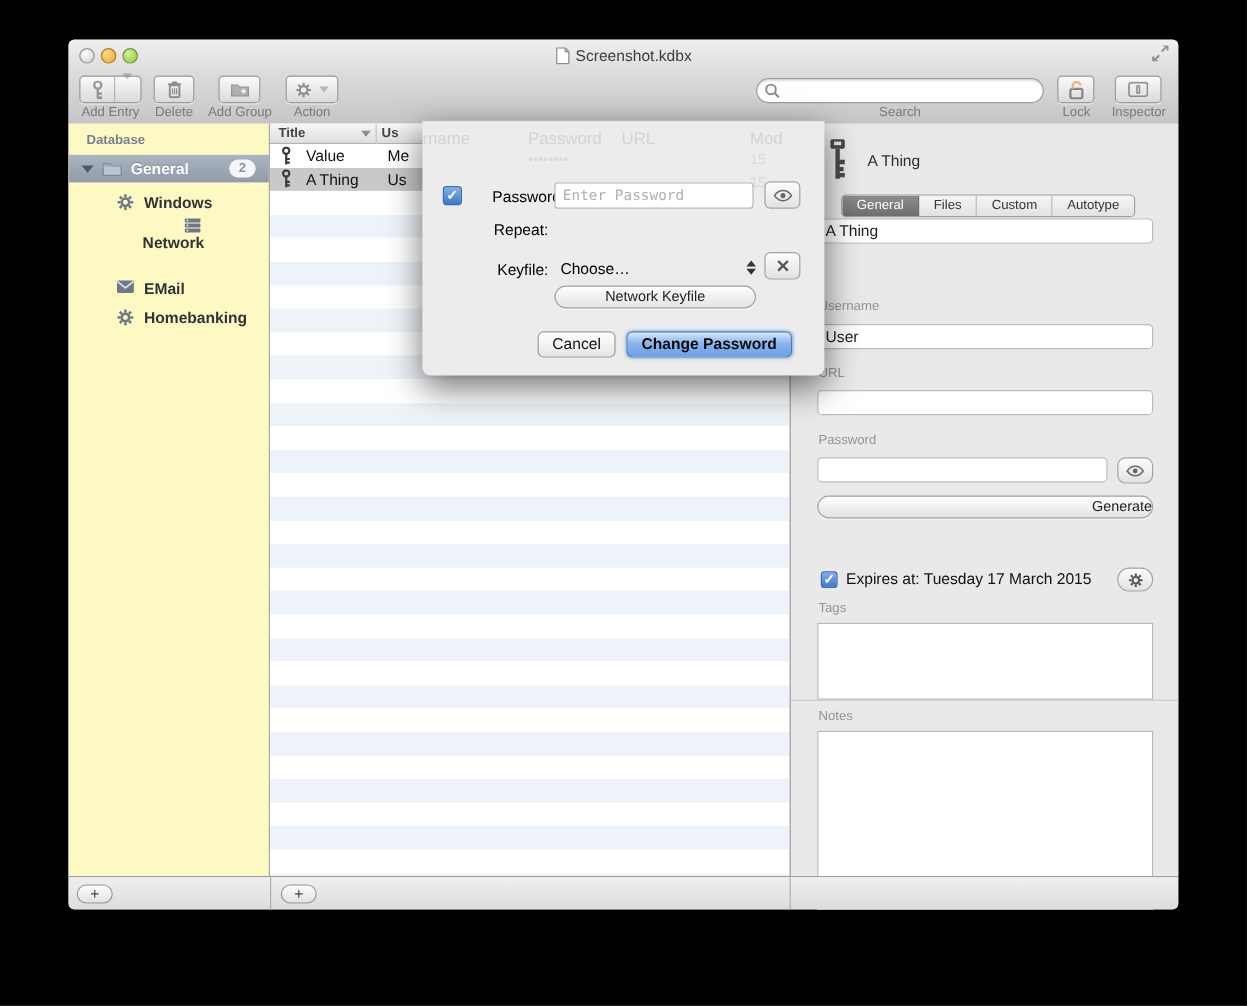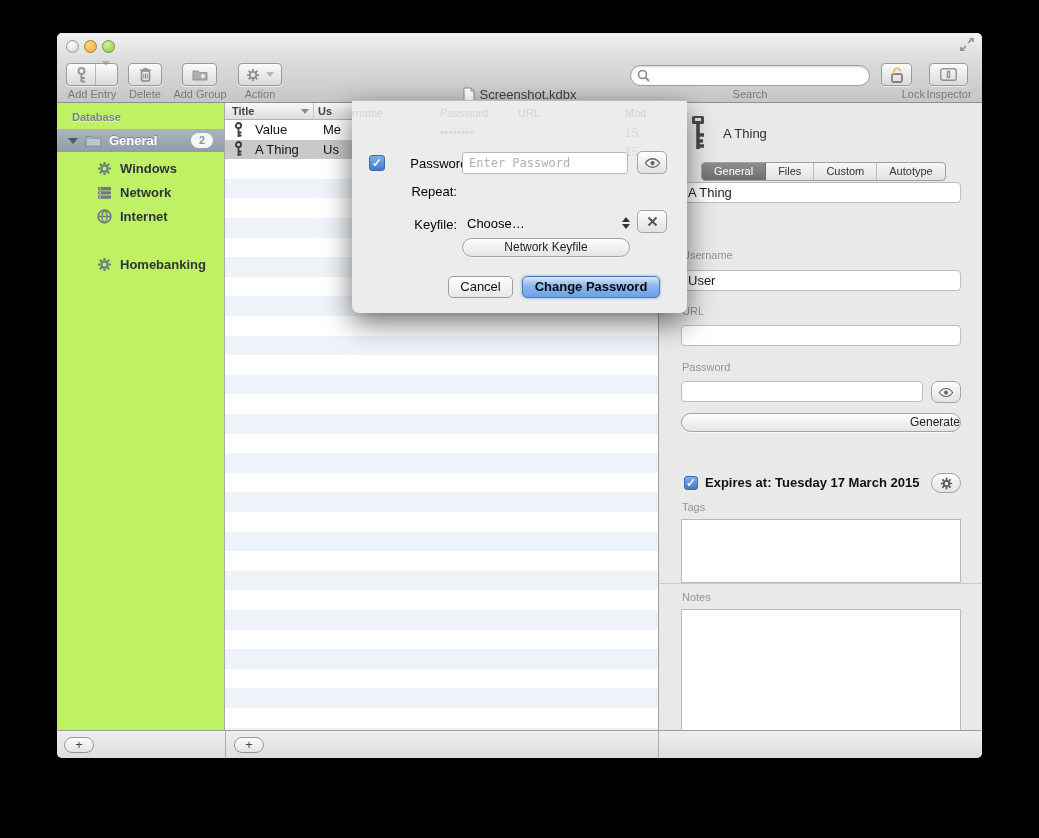--- a/index.html
+++ b/index.html
@@ -10,38 +10,38 @@
     overflow:hidden; }
   
   .chrome { position:absolute; left:0; top:0; width:925px; height:70px;
     background:linear-gradient(#f0f0f0,#dcdcdc 40%,#c6c6c6);
     border-bottom:1px solid #8f8f8f; border-radius:5px 5px 0 0; }
   .tl { position:absolute; top:7px; width:13px; height:13px; border-radius:50%; }
   .tl.close { left:9px; background:radial-gradient(circle at 35% 30%,#fff,#cfcfcf); border:1px solid #979797; }
   .tl.min { left:27px; background:radial-gradient(circle at 35% 30%,#ffd97e,#f0a53a); border:1px solid #b07d2c; }
   .tl.zoom { left:45px; background:radial-gradient(circle at 35% 30%,#d3f09a,#8fc742); border:1px solid #6f9734; }
   .title-wrap { position:absolute; top:6px; left:0; width:100%; text-align:center;
-    font-size:13px; color:#3d3d3d;margin-top:48px; }
+    font-size:13px; color:#3d3d3d; }
   .title-wrap svg { vertical-align:-3px; margin-right:5px; }
   .tb-btn { position:absolute; top:30px; height:23px; border:1px solid #9b9b9b; border-radius:4px;
     background:linear-gradient(#fbfbfb,#dadada); box-shadow:0 1px 0 rgba(255,255,255,.6);
     display:flex; align-items:center; justify-content:center; }
   .tb-label { position:absolute; top:55px; font-size:11px; color:#787878; text-align:center; }
   .caret { width:0; height:0; border-left:4px solid transparent; border-right:4px solid transparent;
     border-top:5px solid #8a8a8a; }
   .tb-sep { width:1px; height:100%; background:#b5b5b5; }
   .search { position:absolute; left:573px; top:32px; width:240px; height:21px; border:1px solid #9f9f9f;
     border-radius:11px; background:#fff; box-shadow:inset 0 1px 2px rgba(0,0,0,.18);
     display:flex; align-items:center; padding-left:6px; }
   .search input { border:none; outline:none; background:transparent; font-size:12px; width:200px;
     font-family:"Liberation Sans",sans-serif; }
   .fullscreen { position:absolute; right:8px; top:5px; width:14px; height:13px; opacity:.65; }
   
   .sidebar { position:absolute; left:0; top:70px; width:168px; height:627px;
-    background:#bef264; border-right:1px solid #a9a9a9; }
+    background:#fef9c3; border-right:1px solid #a9a9a9; }
   .sb-header { position:absolute; left:15px; top:8px; font-size:11px; font-weight:bold;
     color:#77818e; text-shadow:0 1px 0 rgba(255,255,255,.6); }
   .sb-root { position:absolute; left:0; top:26px; width:100%; height:23px;
     background:linear-gradient(#abb4c0,#919ba9); display:flex; align-items:center; }
   .disclosure { width:0; height:0; border-left:5px solid transparent; border-right:5px solid transparent;
     border-top:6px solid #4e5763; margin-left:11px; }
   .sb-root .label { color:#fff; font-weight:bold; font-size:13px; margin-left:7px;
     text-shadow:0 -1px 0 rgba(0,0,0,.25); }
   .badge { position:absolute; right:11px; top:4px; min-width:22px; height:15px; background:#f4f6f8;
     border-radius:8px; font-size:11px; font-weight:bold; color:#8b95a2; text-align:center; line-height:15px; padding:0 6px; }
@@ -88,21 +88,21 @@
     background:linear-gradient(#fdfdfd,#e2e2e2); display:flex; align-items:center; justify-content:center; }
   .cb { display:inline-block; width:14px; height:14px; border-radius:3px;
     background:linear-gradient(#7fb0e8,#4179c8); border:1px solid #3c6cb0;
     color:#fff; font-size:12px; line-height:13px; text-align:center; font-weight:bold; }
   .box { position:absolute; background:#fff; border:1px solid #b9b9b9; }
   .divider { position:absolute; left:0; width:100%; height:1px; background:#c9c9c9; }
   
   .sheet { position:absolute; left:295px; top:67px; width:335px; height:213px;
     background:#ececec; border-radius:0 0 7px 7px;
     box-shadow:0 10px 28px rgba(0,0,0,.55), 0 1px 0 rgba(0,0,0,.2) inset; z-index:50; }
-  .ghost { position:absolute; color:#d6d3cf; font-size:11px; }
+  .ghost { position:absolute; color:#d6d3cf; font-size:14px; }
   .ghost.row { font-size:12px; color:#ded9d4; }
   .sheet-label { position:absolute; font-size:13px; color:#000; text-align:right; width:88px; }
   .sheet-field { position:absolute; left:110px; width:166px; height:22px; background:#fff;
     border:1px solid #b9b9b9; border-radius:3px; font-family:"DejaVu Sans Mono",monospace;
     font-size:12px; color:#222; padding:0 6px; outline:none; }
   .sheet-field::placeholder { color:#b0b0b0; }
   .cancel-btn { position:absolute; left:96px; top:176px; width:65px; height:22px; border:1px solid #9e9e9e;
     border-radius:5px; background:linear-gradient(#fff,#e6e6e6); font-size:13px; color:#111; text-align:center; line-height:20px; }
   .default-btn { position:absolute; left:170px; top:176px; width:138px; height:22px; border:1px solid #4a7bbd;
     border-radius:5px; background:linear-gradient(#d7e8fa,#8cb6ec 45%,#6ba1e4); font-size:13px; font-weight:bold;
@@ -183,21 +183,21 @@
       <input aria-label="Search" style="">
     </div>
     <div class="tb-label" style="left:573px;width:240px;">Search</div>
 
     <div class="tb-btn" style="left:824px;width:31px;">
       <svg width="14" height="16" viewBox="0 0 14 16" style="opacity:.6;">
         <rect x="2" y="7" width="10" height="8" rx="1.5" fill="none" stroke="#444" stroke-width="1.8"></rect>
         <path d="M4 7 V4.5 a3.2 3.2 0 0 1 6.4 0" fill="none" stroke="#e8962e" stroke-width="2"></path>
       </svg>
     </div>
-    <div class="tb-label" style="left:812px;width:56px;text-align:right;">Lock</div>
+    <div class="tb-label" style="left:812px;width:56px;">Lock</div>
 
     <div class="tb-btn" style="left:872px;width:39px;">
       <svg width="17" height="13" viewBox="0 0 17 13" style="opacity:.6;">
         <rect x="0.8" y="0.8" width="15.4" height="11.4" rx="2" fill="none" stroke="#555" stroke-width="1.4"></rect>
         <rect x="6.8" y="2.8" width="3.4" height="7.4" rx="1" fill="#555"></rect>
         <text x="8.5" y="9" font-size="7" fill="#fff" text-anchor="middle" font-family="Liberation Sans">i</text>
       </svg>
     </div>
     <div class="tb-label" style="left:860px;width:64px;">Inspector</div>
   </div>
@@ -218,45 +218,45 @@
       <span class="icon">
           <svg width="15" height="15" viewBox="0 0 24 24">
             <g stroke="#6e7987" stroke-width="3.4" fill="none">
               <circle cx="12" cy="12" r="5"></circle>
               <path d="M12 1.5 v4 M12 18.5 v4 M1.5 12 h4 M18.5 12 h4 M4.5 4.5 l2.8 2.8 M16.7 16.7 l2.8 2.8 M19.5 4.5 l-2.8 2.8 M7.3 16.7 l-2.8 2.8"></path>
             </g>
           </svg>
         </span>
       <span class="label">Windows</span>
     </div>
-    <div class="sb-item" style="top:77px;">
+    <div class="sb-item" style="top:77px;flex-direction:column;">
       <span class="icon">
           <svg width="15" height="15" viewBox="0 0 15 15">
             <g fill="#6e7987">
               <rect x="1" y="2" width="13" height="3.4" rx="0.8"></rect>
               <rect x="1" y="6.2" width="13" height="3.4" rx="0.8"></rect>
               <rect x="1" y="10.4" width="13" height="3.4" rx="0.8"></rect>
             </g>
             <g fill="#dfe4eb">
               <circle cx="3.2" cy="3.7" r="0.8"></circle>
               <circle cx="3.2" cy="7.9" r="0.8"></circle>
               <circle cx="3.2" cy="12.1" r="0.8"></circle>
             </g>
           </svg>
         </span>
       <span class="label">Network</span>
     </div>
-    <div class="sb-item" style="top:101px;">
+    <div class="sb-item" style="top:125px;">
       <span class="icon">
-          <svg width="15" height="15" viewBox="0 0 15 15">
-            <circle cx="7.5" cy="7.5" r="6.3" fill="none" stroke="#6e7987" stroke-width="1.8"></circle>
-            <path d="M7.5 1.2 a9 9 0 0 0 0 12.6 M7.5 1.2 a9 9 0 0 1 0 12.6 M1.5 7.5 h12" stroke="#6e7987" stroke-width="1.3" fill="none"></path>
+          <svg width="16" height="12" viewBox="0 0 16 12">
+            <rect x="0.5" y="0.5" width="15" height="11" rx="1.5" fill="#6e7987"></rect>
+            <path d="M1 1.5 L8 7 L15 1.5" stroke="#dfe4eb" stroke-width="1.4" fill="none"></path>
           </svg>
         </span>
-      <span class="label">Internet</span>
+      <span class="label">EMail</span>
     </div>
     <div class="sb-item" style="top:149px;">
       <span class="icon">
           <svg width="15" height="15" viewBox="0 0 24 24">
             <g stroke="#6e7987" stroke-width="3.4" fill="none">
               <circle cx="12" cy="12" r="5"></circle>
               <path d="M12 1.5 v4 M12 18.5 v4 M1.5 12 h4 M18.5 12 h4 M4.5 4.5 l2.8 2.8 M16.7 16.7 l2.8 2.8 M19.5 4.5 l-2.8 2.8 M7.3 16.7 l-2.8 2.8"></path>
             </g>
           </svg>
         </span>
@@ -352,21 +352,21 @@
     <div class="sq-btn" style="left:272px; top:278px; width:30px; height:22px; border-radius:7px;">
       <svg width="16" height="11" viewBox="0 0 24 16">
           <path d="M12 2 C6 2 2 8 2 8 C2 8 6 14 12 14 C18 14 22 8 22 8 C22 8 18 2 12 2 Z" fill="none" stroke="#666" stroke-width="1.8"></path>
           <circle cx="12" cy="8" r="3" fill="#666"></circle>
         </svg>
     </div>
 
     <div class="pill-btn" style="left:22px; top:310px; width:280px; line-height:17px;text-align:right;">Generate</div>
 
     <span class="cb" style="position:absolute; left:25px; top:373px;">✓</span>
-    <span style="position:absolute; left:46px; top:372px; font-size:13px; font-weight:700; color:#111;">Expires at: Tuesday 17 March 2015</span>
+    <span style="position:absolute; left:46px; top:372px; font-size:13px; font-weight:400; color:#111;">Expires at: Tuesday 17 March 2015</span>
     <div class="sq-btn" style="left:272px; top:370px; width:30px; height:20px; border-radius:10px;">
       <svg width="13" height="13" viewBox="0 0 24 24">
           <g stroke="#555" stroke-width="3.2" fill="none">
             <circle cx="12" cy="12" r="5"></circle>
             <path d="M12 1.5 v4 M12 18.5 v4 M1.5 12 h4 M18.5 12 h4 M4.5 4.5 l2.8 2.8 M16.7 16.7 l2.8 2.8 M19.5 4.5 l-2.8 2.8 M7.3 16.7 l-2.8 2.8"></path>
           </g>
         </svg>
     </div>
 
     <span class="insp-label" style="left:23px; top:398px;">Tags</span>

